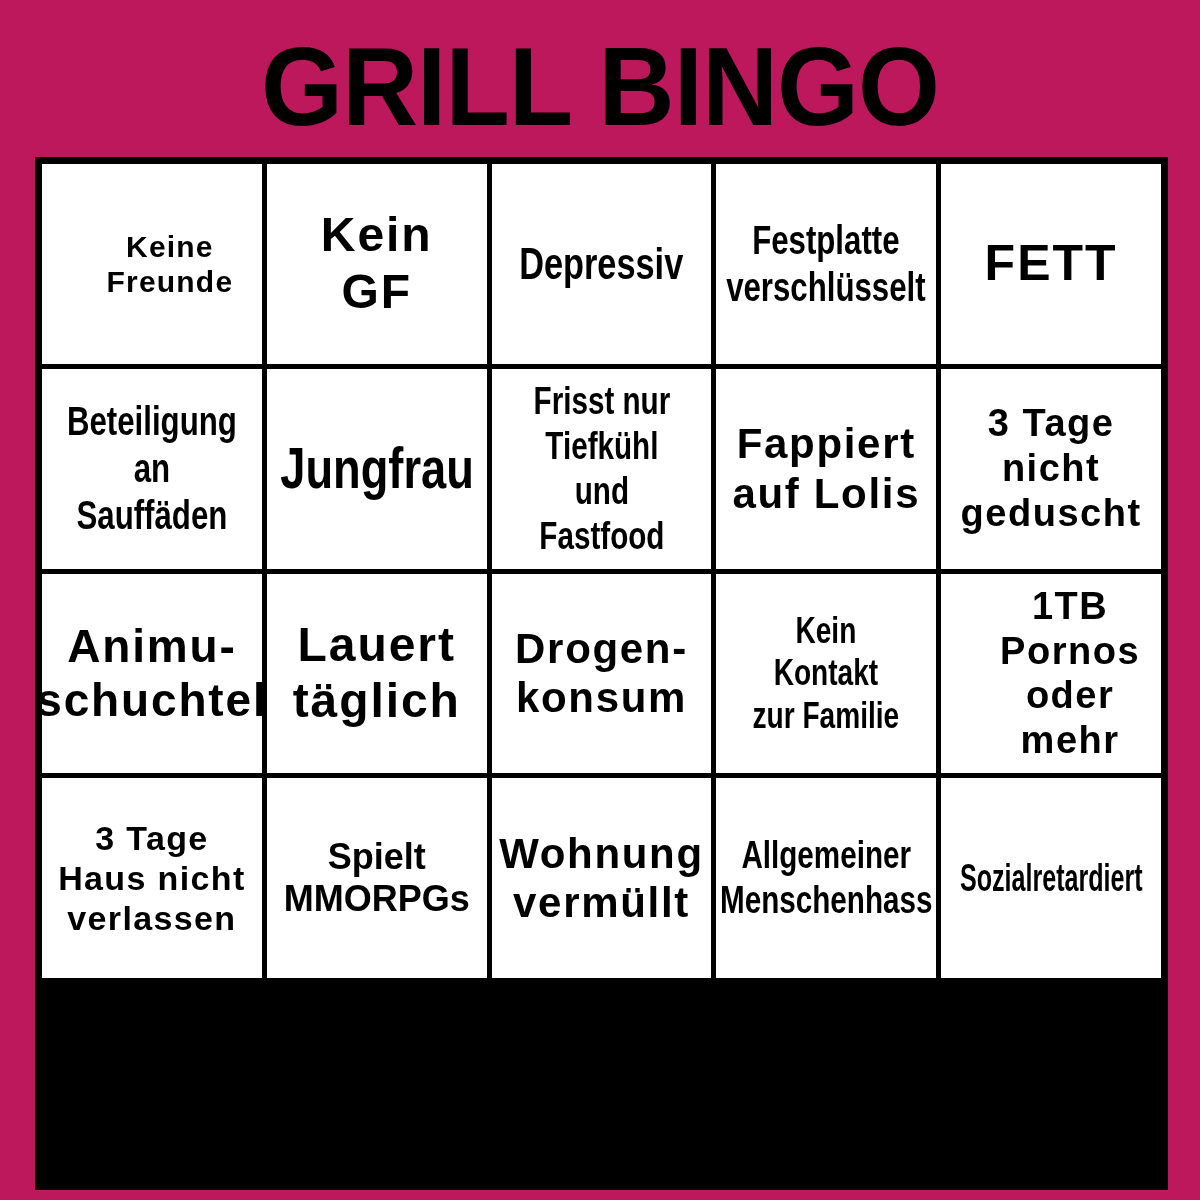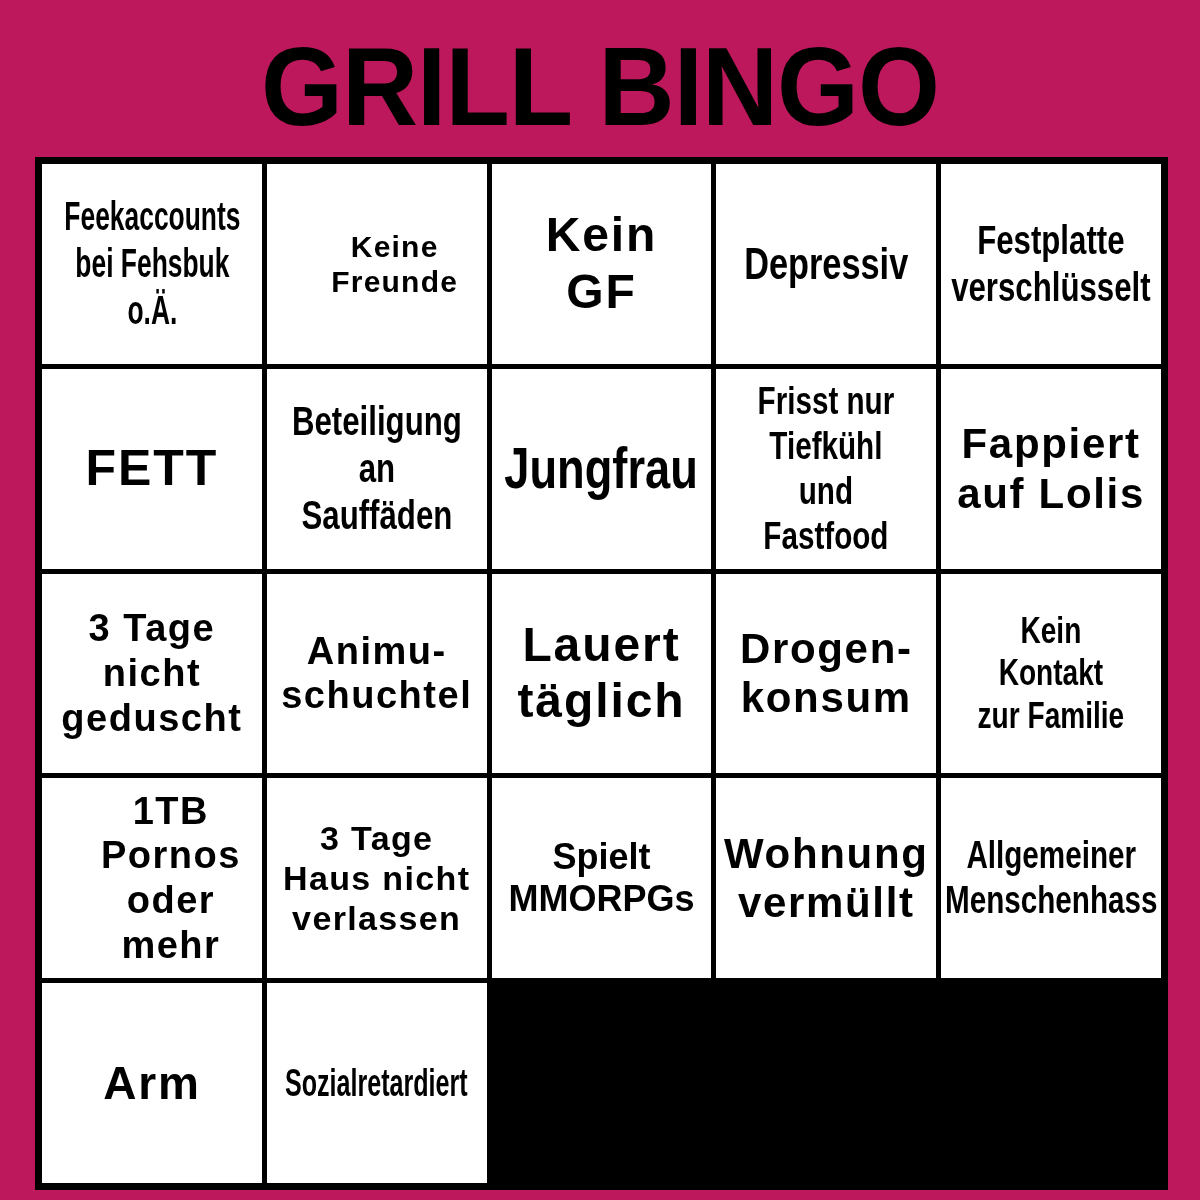--- a/index.html
+++ b/index.html
@@ -66,24 +66,20 @@
   .txt.xcond    { transform: scaleX(0.66); }
 </style>
 </head>
 <body>
 
 <div class="page">
   <div class="title">GRILL BINGO</div>
 
   <div class="grid" id="grid">
       <div class="cell">
-        <div class="txt xcond" style="font-size: 40px;">Feekaccounts
-bei Fehsbuk o.Ä.</div>
-      </div>
-      <div class="cell">
         <div class="txt boldwide" style="font-size: 30px; margin-left: 36px;">Keine
 Freunde</div>
       </div>
       <div class="cell">
         <div class="txt boldwide" style="font-size: 48px;">Kein
 GF</div>
       </div>
       <div class="cell">
         <div class="txt cond" style="font-size: 44px;">Depressiv</div>
       </div>
@@ -109,21 +105,21 @@
       <div class="cell">
         <div class="txt boldwide" style="font-size: 42px;">Fappiert
 auf Lolis</div>
       </div>
       <div class="cell">
         <div class="txt boldwide" style="font-size: 38px;">3 Tage
 nicht
 geduscht</div>
       </div>
       <div class="cell">
-        <div class="txt boldwide" style="font-size: 38px;">Animu-
+        <div class="txt boldwide" style="font-size: 46px;">Animu-
 schuchtel</div>
       </div>
       <div class="cell">
         <div class="txt boldwide" style="font-size: 48px;">Lauert
 täglich</div>
       </div>
       <div class="cell">
         <div class="txt boldwide" style="font-size: 42px;">Drogen-
 konsum</div>
       </div>
@@ -147,19 +143,16 @@
       </div>
       <div class="cell">
         <div class="txt boldwide" style="font-size: 42px;">Wohnung
 vermüllt</div>
       </div>
       <div class="cell">
         <div class="txt cond" style="font-size: 38px;">Allgemeiner
 Menschenhass</div>
       </div>
       <div class="cell">
-        <div class="txt boldwide" style="font-size: 46px;">Arm</div>
-      </div>
-      <div class="cell">
         <div class="txt xcond" style="font-size: 38px;">Sozialretardiert</div>
       </div>
     </div>
 </div>
 
 </body></html>

